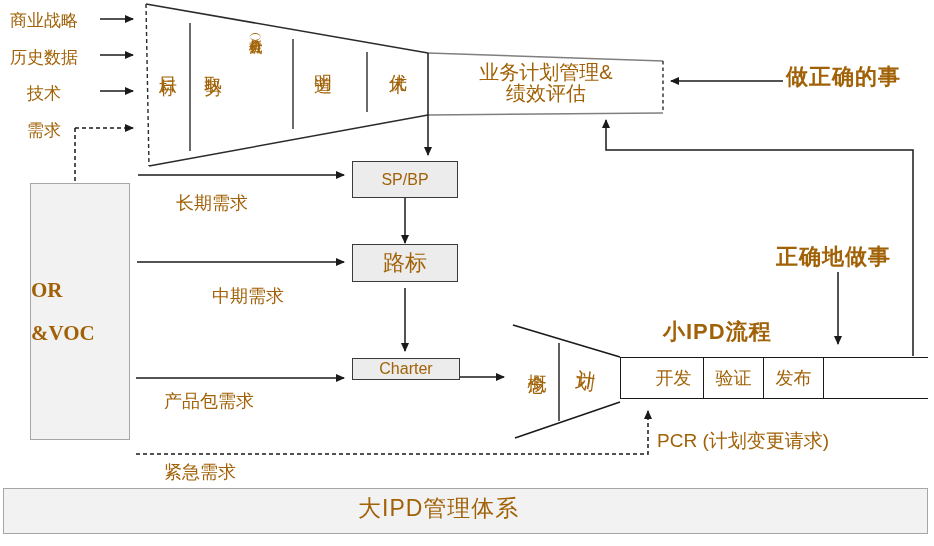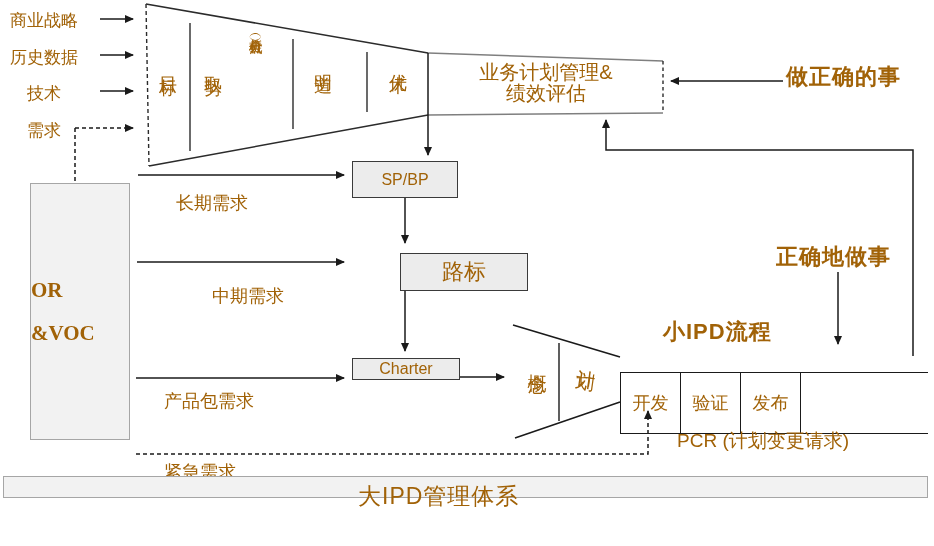--- a/index.html
+++ b/index.html
@@ -22,30 +22,30 @@
   }
   .pbox .t{font-size:16px;}
   .pbox .t.cn{font-size:22px;}
   .orbox{
     position:absolute;box-sizing:border-box;border:1.6px solid var(--panel-border,#a6a6a6);
     background:var(--panel-fill,#f2f2f2);display:flex;flex-direction:column;
     align-items:flex-start;justify-content:center;font-family:Liberation Serif, serif;
   }
   .orbox .t{font-size:21px;font-weight:bold;line-height:43px;}
   .stagerow{
-    position:absolute;left:620px;top:372px;width:308px;height:62px;box-sizing:border-box;
-    display:flex;border:1.4px solid #1a1a1a;border-right:none;background:transparent;
+    position:absolute;left:620px;top:357px;width:308px;height:42px;box-sizing:border-box;
+    display:flex;border:1.4px solid #1a1a1a;border-right:none;background:transparent;padding-left:23px;
   }
   .stagecell{
     box-sizing:border-box;border-right:1.4px solid #1a1a1a;
     display:flex;align-items:center;justify-content:center;font-size:18px;
   }
   .stagecell.last{border-right:1.6px dashed #1a1a1a;}
   .footerbar{
-    position:absolute;left:3px;top:476px;width:925px;height:22px;box-sizing:border-box;
+    position:absolute;left:3px;top:488px;width:925px;height:46px;box-sizing:border-box;
     border:1.4px solid var(--panel-border,#a6a6a6);background:var(--panel-fill,#f2f2f2);
   }
   .footerbar .t{position:absolute;left:354px;top:4px;font-size:23px;font-weight:500;letter-spacing:1px;}
 </style>
 </head>
 <body>
 
 <div class="stage">
 
   <svg width="934" height="546" viewBox="0 0 934 546">
@@ -133,36 +133,36 @@
   </div>
 
   <div class="abs flow-lbl" style="left:176px;top:191px;">长期需求</div>
   <div class="abs flow-lbl" style="left:176px;top:284px;margin-left:36px;">中期需求</div>
   <div class="abs flow-lbl" style="left:164px;top:389px;">产品包需求</div>
   <div class="abs flow-lbl" style="left:164px;top:460px;">紧急需求</div>
 
   <div class="pbox" style="left:352px;top:161px;width:106px;height:37px;">
     <span class="t">SP/BP</span>
   </div>
-  <div class="pbox" style="left:352px;top:253px;width:128px;height:38px;margin-left:48px;">
+  <div class="pbox" style="left:352px;top:244px;width:106px;height:38px;">
     <span class="t cn">路标</span>
   </div>
   <div class="pbox" style="left:352px;top:358px;width:108px;height:22px;">
     <span class="t">Charter</span>
   </div>
 
   <div class="abs bold-note" style="left:663px;top:317px;">小IPD流程</div>
   <div class="abs vtext" style="left:527px;top:359px;font-size:19px;">概念</div>
   <div class="abs vtext" style="left:579px;top:355px;font-size:19px;transform:rotate(8deg);transform-origin:top center;">计划</div>
 
   <div class="stagerow">
     <div class="stagecell" style="width:60px;">开发</div>
     <div class="stagecell" style="width:60px;">验证</div>
     <div class="stagecell" style="width:60px;">发布</div>
   </div>
 
-  <div class="abs" style="left:657px;top:428px;font-size:19px;margin-left:20px;">PCR (计划变更请求)</div>
+  <div class="abs" style="left:657px;top:428px;font-size:19px;">PCR (计划变更请求)</div>
 
   <div class="footerbar">
     <span class="t">大IPD管理体系</span>
   </div>
 
 </div>
 
 </body></html>

